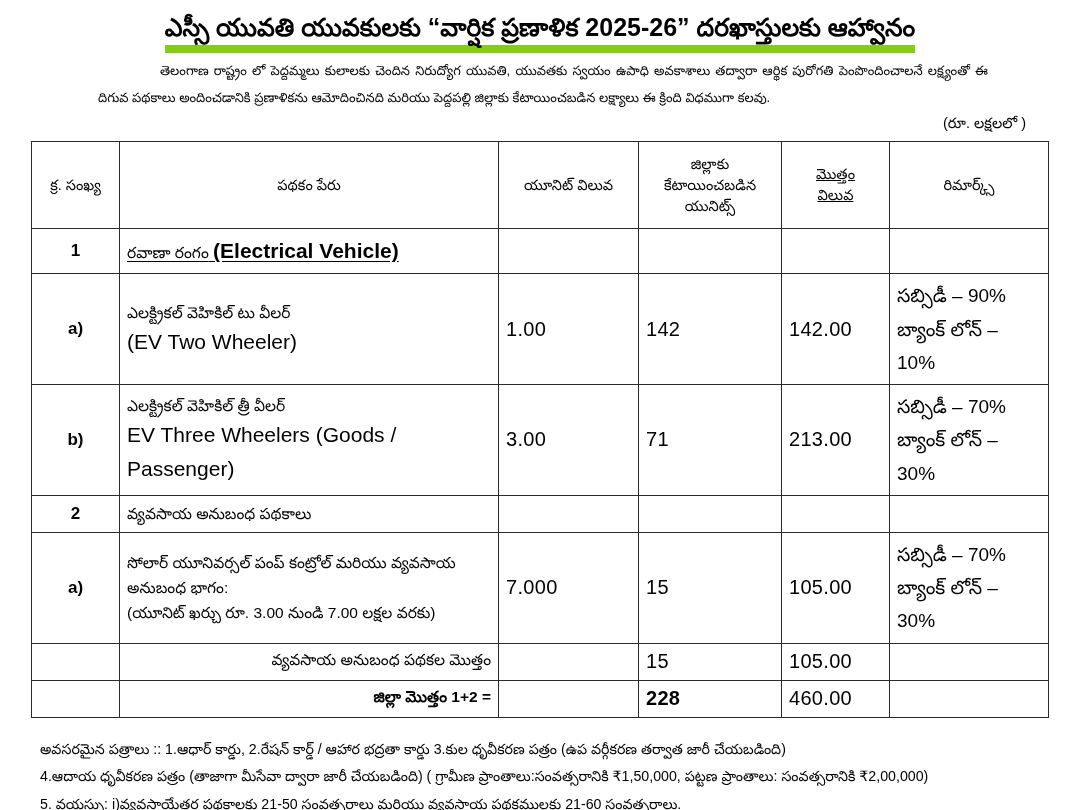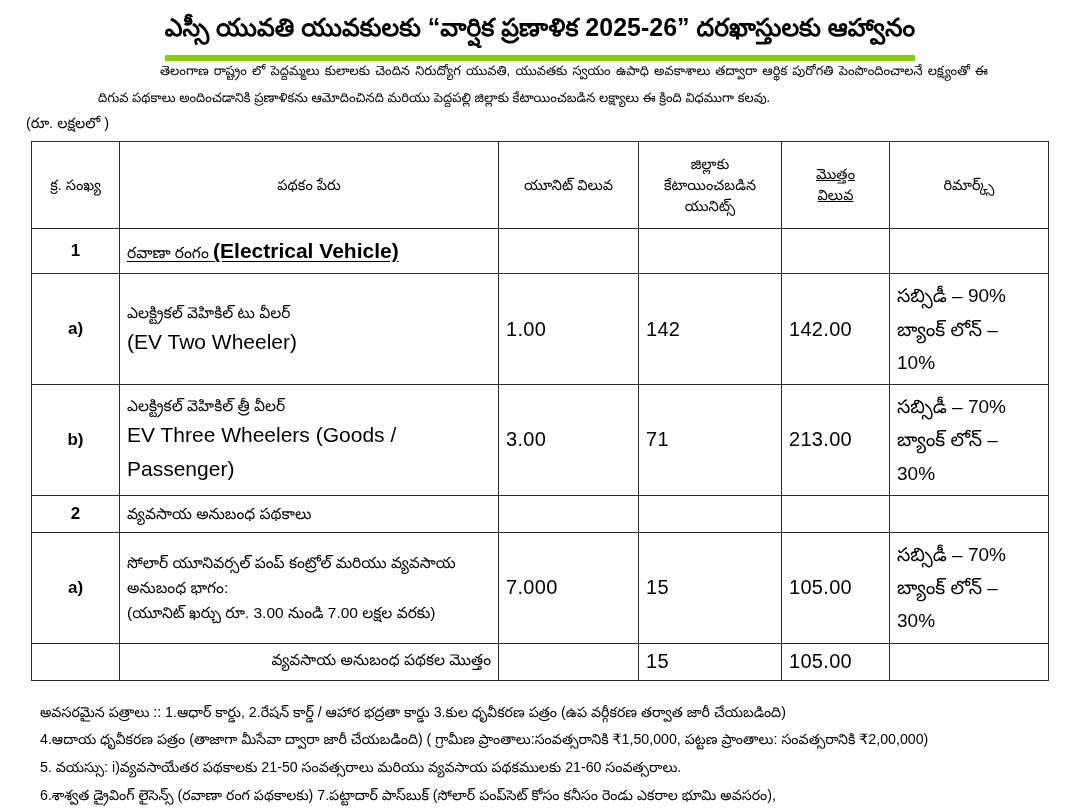--- a/index.html
+++ b/index.html
@@ -39,35 +39,36 @@
     padding-bottom: 2px;
   }
   .title-sub {
     text-align: center;
     font-size: 25px;
     font-weight: bold;
     margin: 12px 0 0 0;
     line-height: 1.2;
   }
   .title-sub span.u {
-    border-bottom: 6px solid #84cc16;
-    padding-bottom: 14px;
+    border-bottom: 8px solid #84cc16;
+    padding-bottom: 4px;
   }
 
   
   .intro {
     margin: 16px 66px 0 72px;
     font-size: 13px;
     line-height: 2.05;
     text-align: justify;
     text-justify: inter-word;
     text-indent: 62px;
   }
   .units-note {
     margin: 4px 28px 0 0;
+    text-align: right;
     font-size: 14.5px;
   }
 
   
   table.sched {
     border-collapse: collapse;
     width: 928px;
     margin: 6px auto 0 auto;
     table-layout: fixed;
     font-size: 15px;
@@ -239,20 +240,28 @@
 
       <tr class="short">
         <td class="sno"></td>
         <td class="total-label plain">వ్యవసాయ అనుబంధ పథకల మొత్తం</td>
         <td class="num"></td>
         <td class="num">15</td>
         <td class="num">105.00</td>
         <td class="remark"></td>
       </tr>
 
+      <tr class="short">
+        <td class="sno"></td>
+        <td class="total-label">జిల్లా మొత్తం 1+2 =</td>
+        <td class="num"></td>
+        <td class="num b">228</td>
+        <td class="num">460.00</td>
+        <td class="remark"></td>
+      </tr>
 
     </tbody>
   </table>
 
   <div class="notes">
     <div class="line">అవసరమైన పత్రాలు :: 1.ఆధార్ కార్డు, 2.రేషన్ కార్డ్ / ఆహార భద్రతా కార్డు 3.కుల ధృవీకరణ పత్రం (ఉప వర్గీకరణ తర్వాత జారీ చేయబడింది)</div>
     <div class="line">4.ఆదాయ ధృవీకరణ పత్రం (తాజాగా మీసేవా ద్వారా జారీ చేయబడింది)  ( గ్రామీణ ప్రాంతాలు:సంవత్సరానికి ₹1,50,000, పట్టణ ప్రాంతాలు: సంవత్సరానికి ₹2,00,000)</div>
     <div class="line">5. వయస్సు: i)వ్యవసాయేతర పథకాలకు 21-50 సంవత్సరాలు  మరియు వ్యవసాయ పథకములకు 21-60 సంవత్సరాలు.</div>
     <div class="line">6.శాశ్వత డ్రైవింగ్ లైసెన్స్ (రవాణా రంగ పథకాలకు) 7.పట్టాదార్ పాస్‌బుక్ (సోలార్ పంప్‌సెట్ కోసం కనీసం రెండు ఎకరాల భూమి అవసరం),</div>
 

